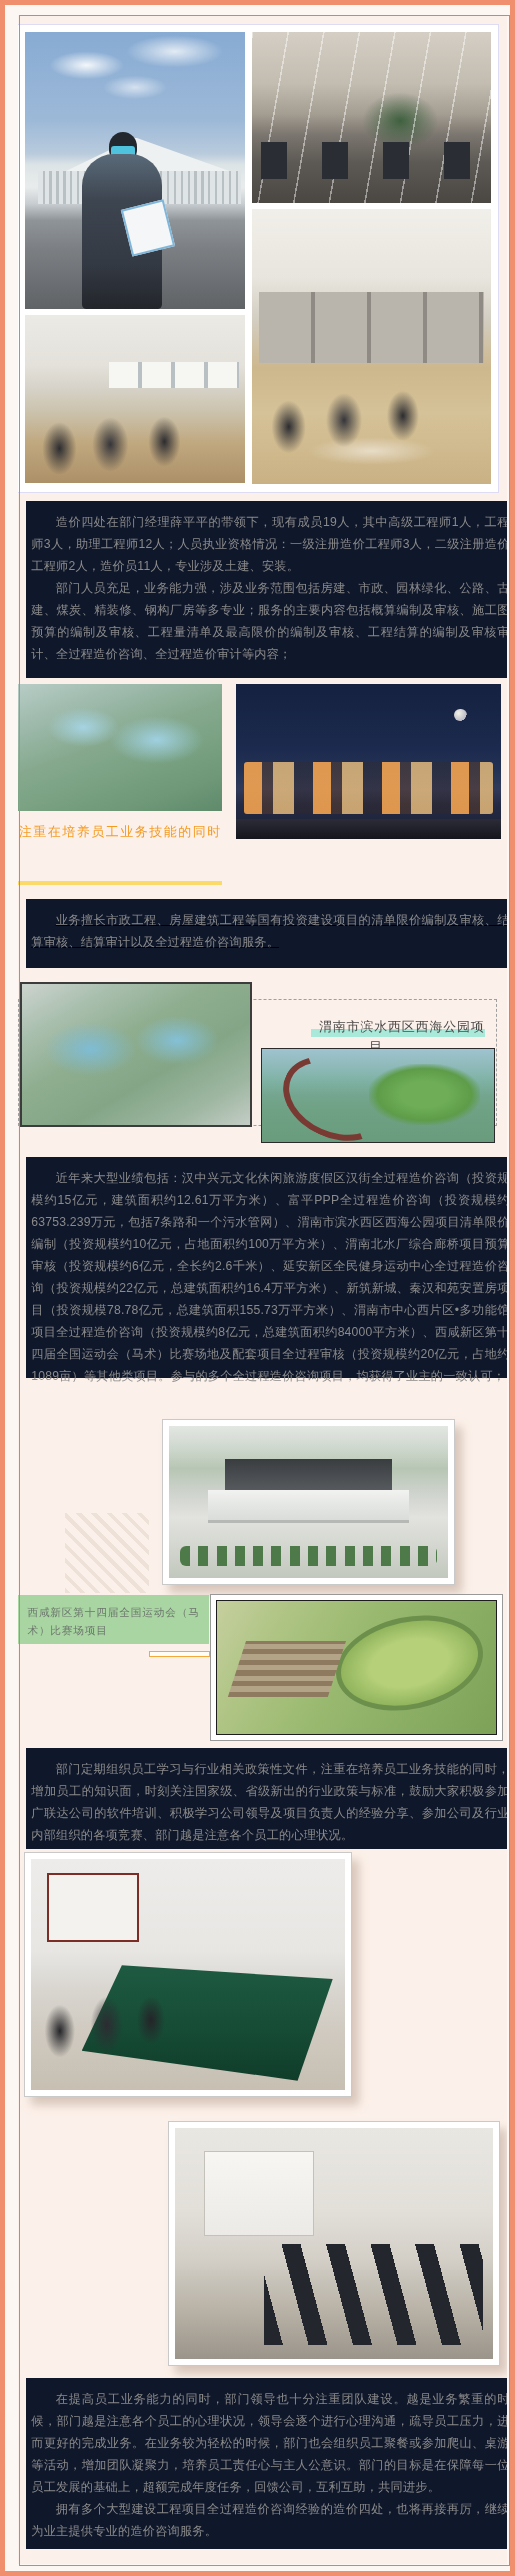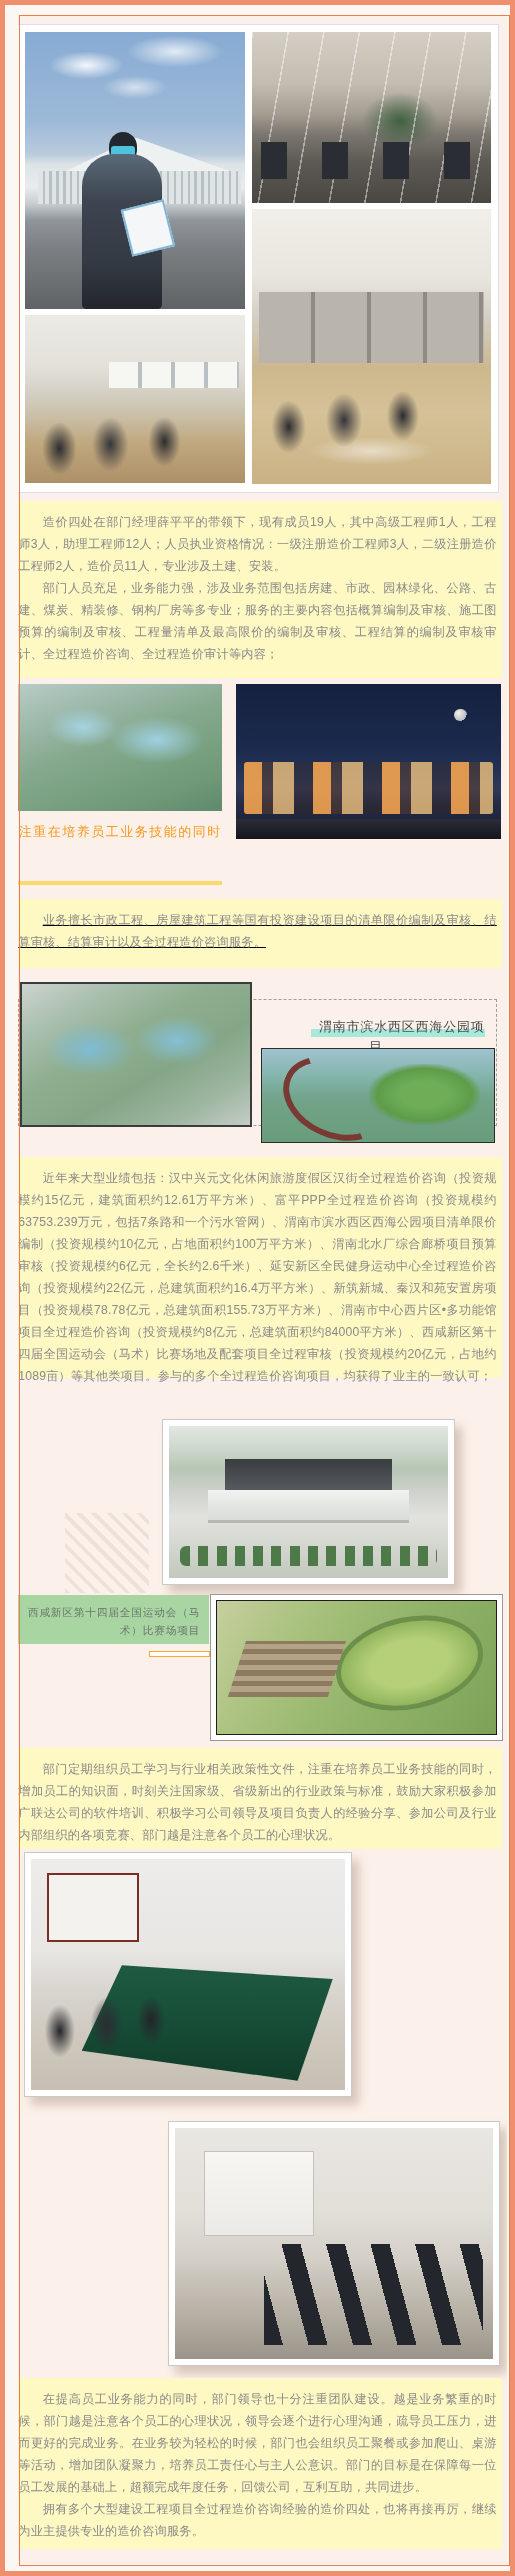--- a/index.html
+++ b/index.html
@@ -14,21 +14,21 @@
 
   
   .photo-card{position:absolute;left:17px;top:24.4px;width:482px;height:469px;background:#ffffff;
               border:0.8px solid #dedcf5;box-sizing:border-box;padding:6.9px;}
   .collage{display:flex;gap:6.1px;height:100%;}
   .col{display:flex;flex-direction:column;gap:6.1px;}
   .col-l{width:221px;} .col-r{width:240px;}
   .ph{position:relative;overflow:hidden;flex:0 0 auto;}
 
   
-  .tblock{position:absolute;left:13px;width:489px;background:#fef9c3;box-sizing:border-box;padding:10px 5.3px 0 5.3px;}
+  .tblock{position:absolute;left:26px;width:489px;background:#0f172a;box-sizing:border-box;padding:10px 5.3px 0 5.3px;}
   .tblock p{margin:0;font-size:12.2px;line-height:22px;color:#8a8a8a;text-align:justify;
             text-indent:2em;letter-spacing:0.2px;}
 
   
   .hz-left{position:absolute;left:18.3px;top:684px;width:204px;height:127px;}
   .hz-right{position:absolute;left:236px;top:684px;width:265px;height:155px;}
   .hz-caption{position:absolute;left:18.3px;top:817px;width:204px;text-align:center;color:#f59b22;
               font-size:13px;line-height:30.5px;letter-spacing:1.5px;}
   .yellow-bar{position:absolute;left:18.3px;top:881px;width:204px;height:3.8px;background:#fbd96a;}
 
@@ -46,21 +46,21 @@
            background:repeating-linear-gradient(45deg,#eee2d8 0 3.8px,rgba(0,0,0,0) 3.8px 10.7px);}
   .polaroid{position:absolute;background:#ffffff;border:0.8px solid #c9c9c9;box-sizing:border-box;padding:6.1px;
             box-shadow:6.9px 7.6px 9.1px rgba(150,118,98,0.35);}
   .polaroid .inner{width:100%;height:100%;position:relative;overflow:hidden;}
   .hall-frame{left:162px;top:1419px;width:293px;height:166px;}
   .meeting-frame{left:24.4px;top:1852px;width:328px;height:245px;}
   .training-frame{left:168px;top:2121px;width:332px;height:245px;}
 
   .green-box{position:absolute;left:18.3px;top:1595px;width:191px;height:49px;background:#a8d5a2;
              box-sizing:border-box;padding:7.6px 9.1px;font-size:10.7px;line-height:18.3px;color:#6d776d;
-             letter-spacing:0.8px;text-align:right;}
+             letter-spacing:0.8px;text-align:left;}
   .yellow-rect{position:absolute;left:149px;top:1651px;width:61px;height:6.1px;background:#fffdf6;
                border:1.5px solid #f5a93b;box-sizing:border-box;}
   .eq-frame{position:absolute;left:210px;top:1594px;width:293px;height:147px;background:#ffffff;
             border:0.8px solid #999999;box-sizing:border-box;padding:5.3px;}
   .eq-frame .inner{width:100%;height:100%;border:1.5px solid #1d1d1d;box-sizing:border-box;position:relative;overflow:hidden;}
 
   
   .ph-man{background:
      radial-gradient(53px 20px at 28% 12%,rgba(255,255,255,.9),rgba(255,255,255,0) 70%),
      radial-gradient(69px 23px at 68% 7%,rgba(255,255,255,.75),rgba(255,255,255,0) 70%),

